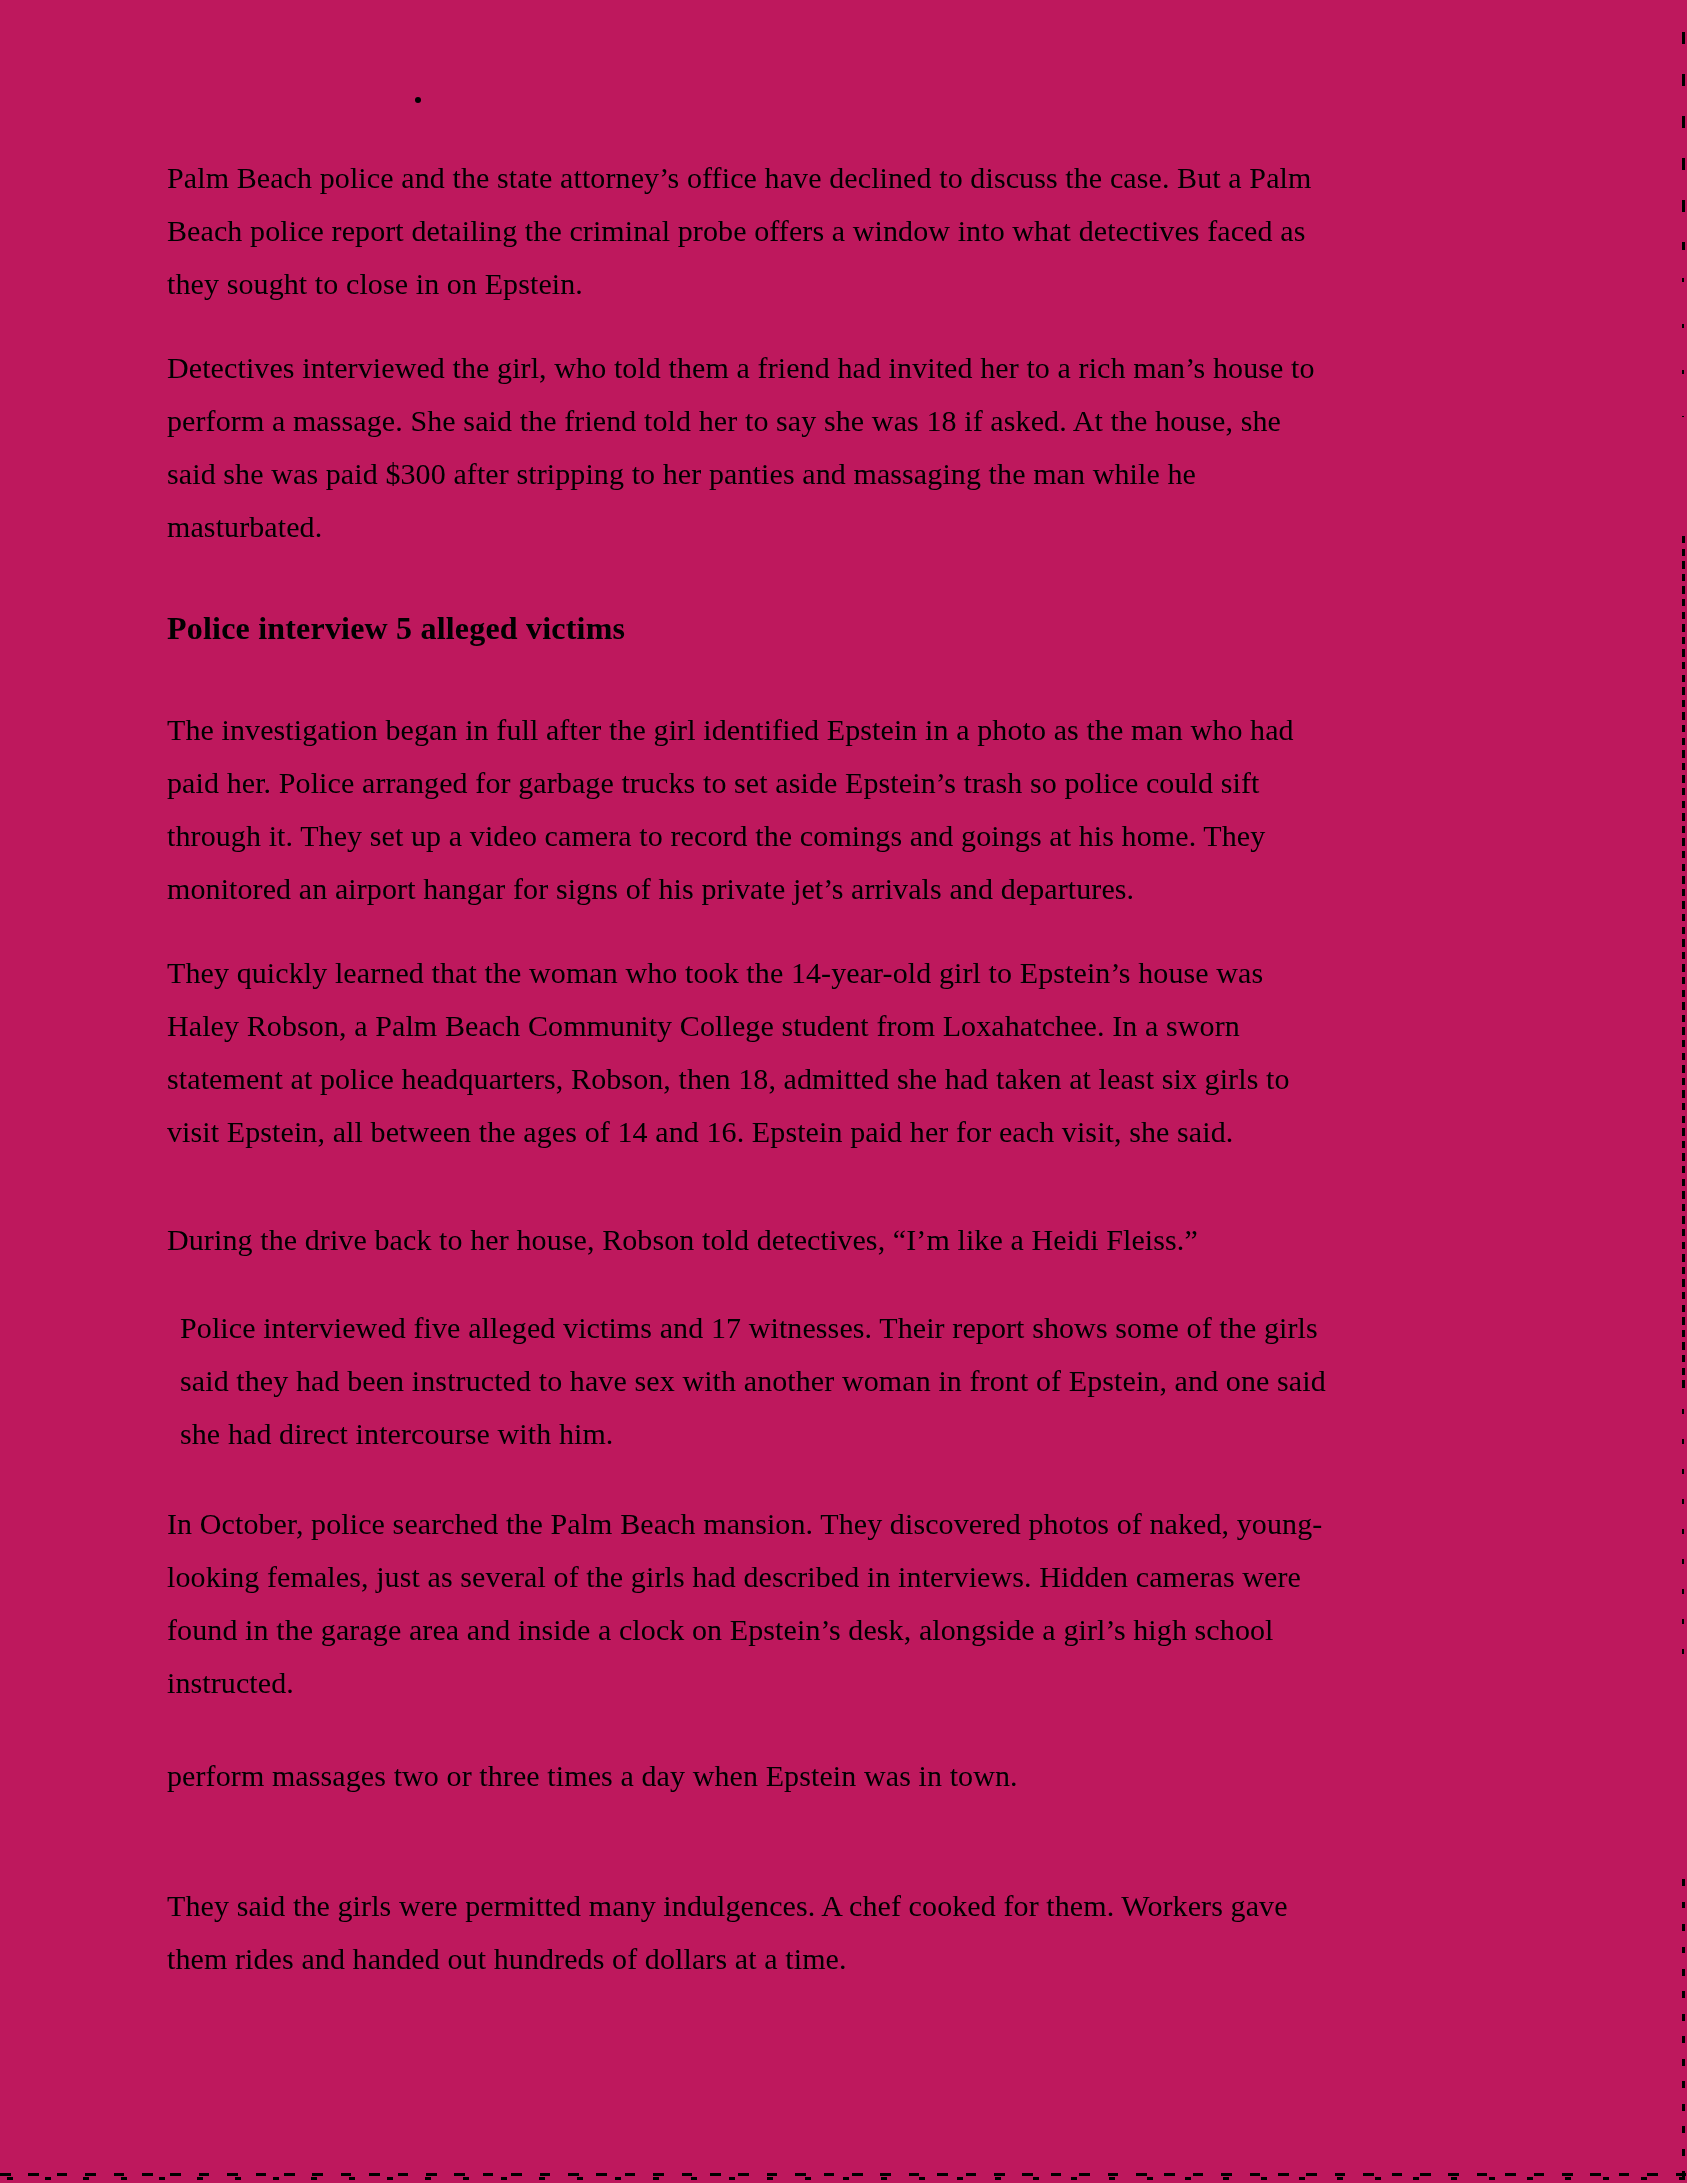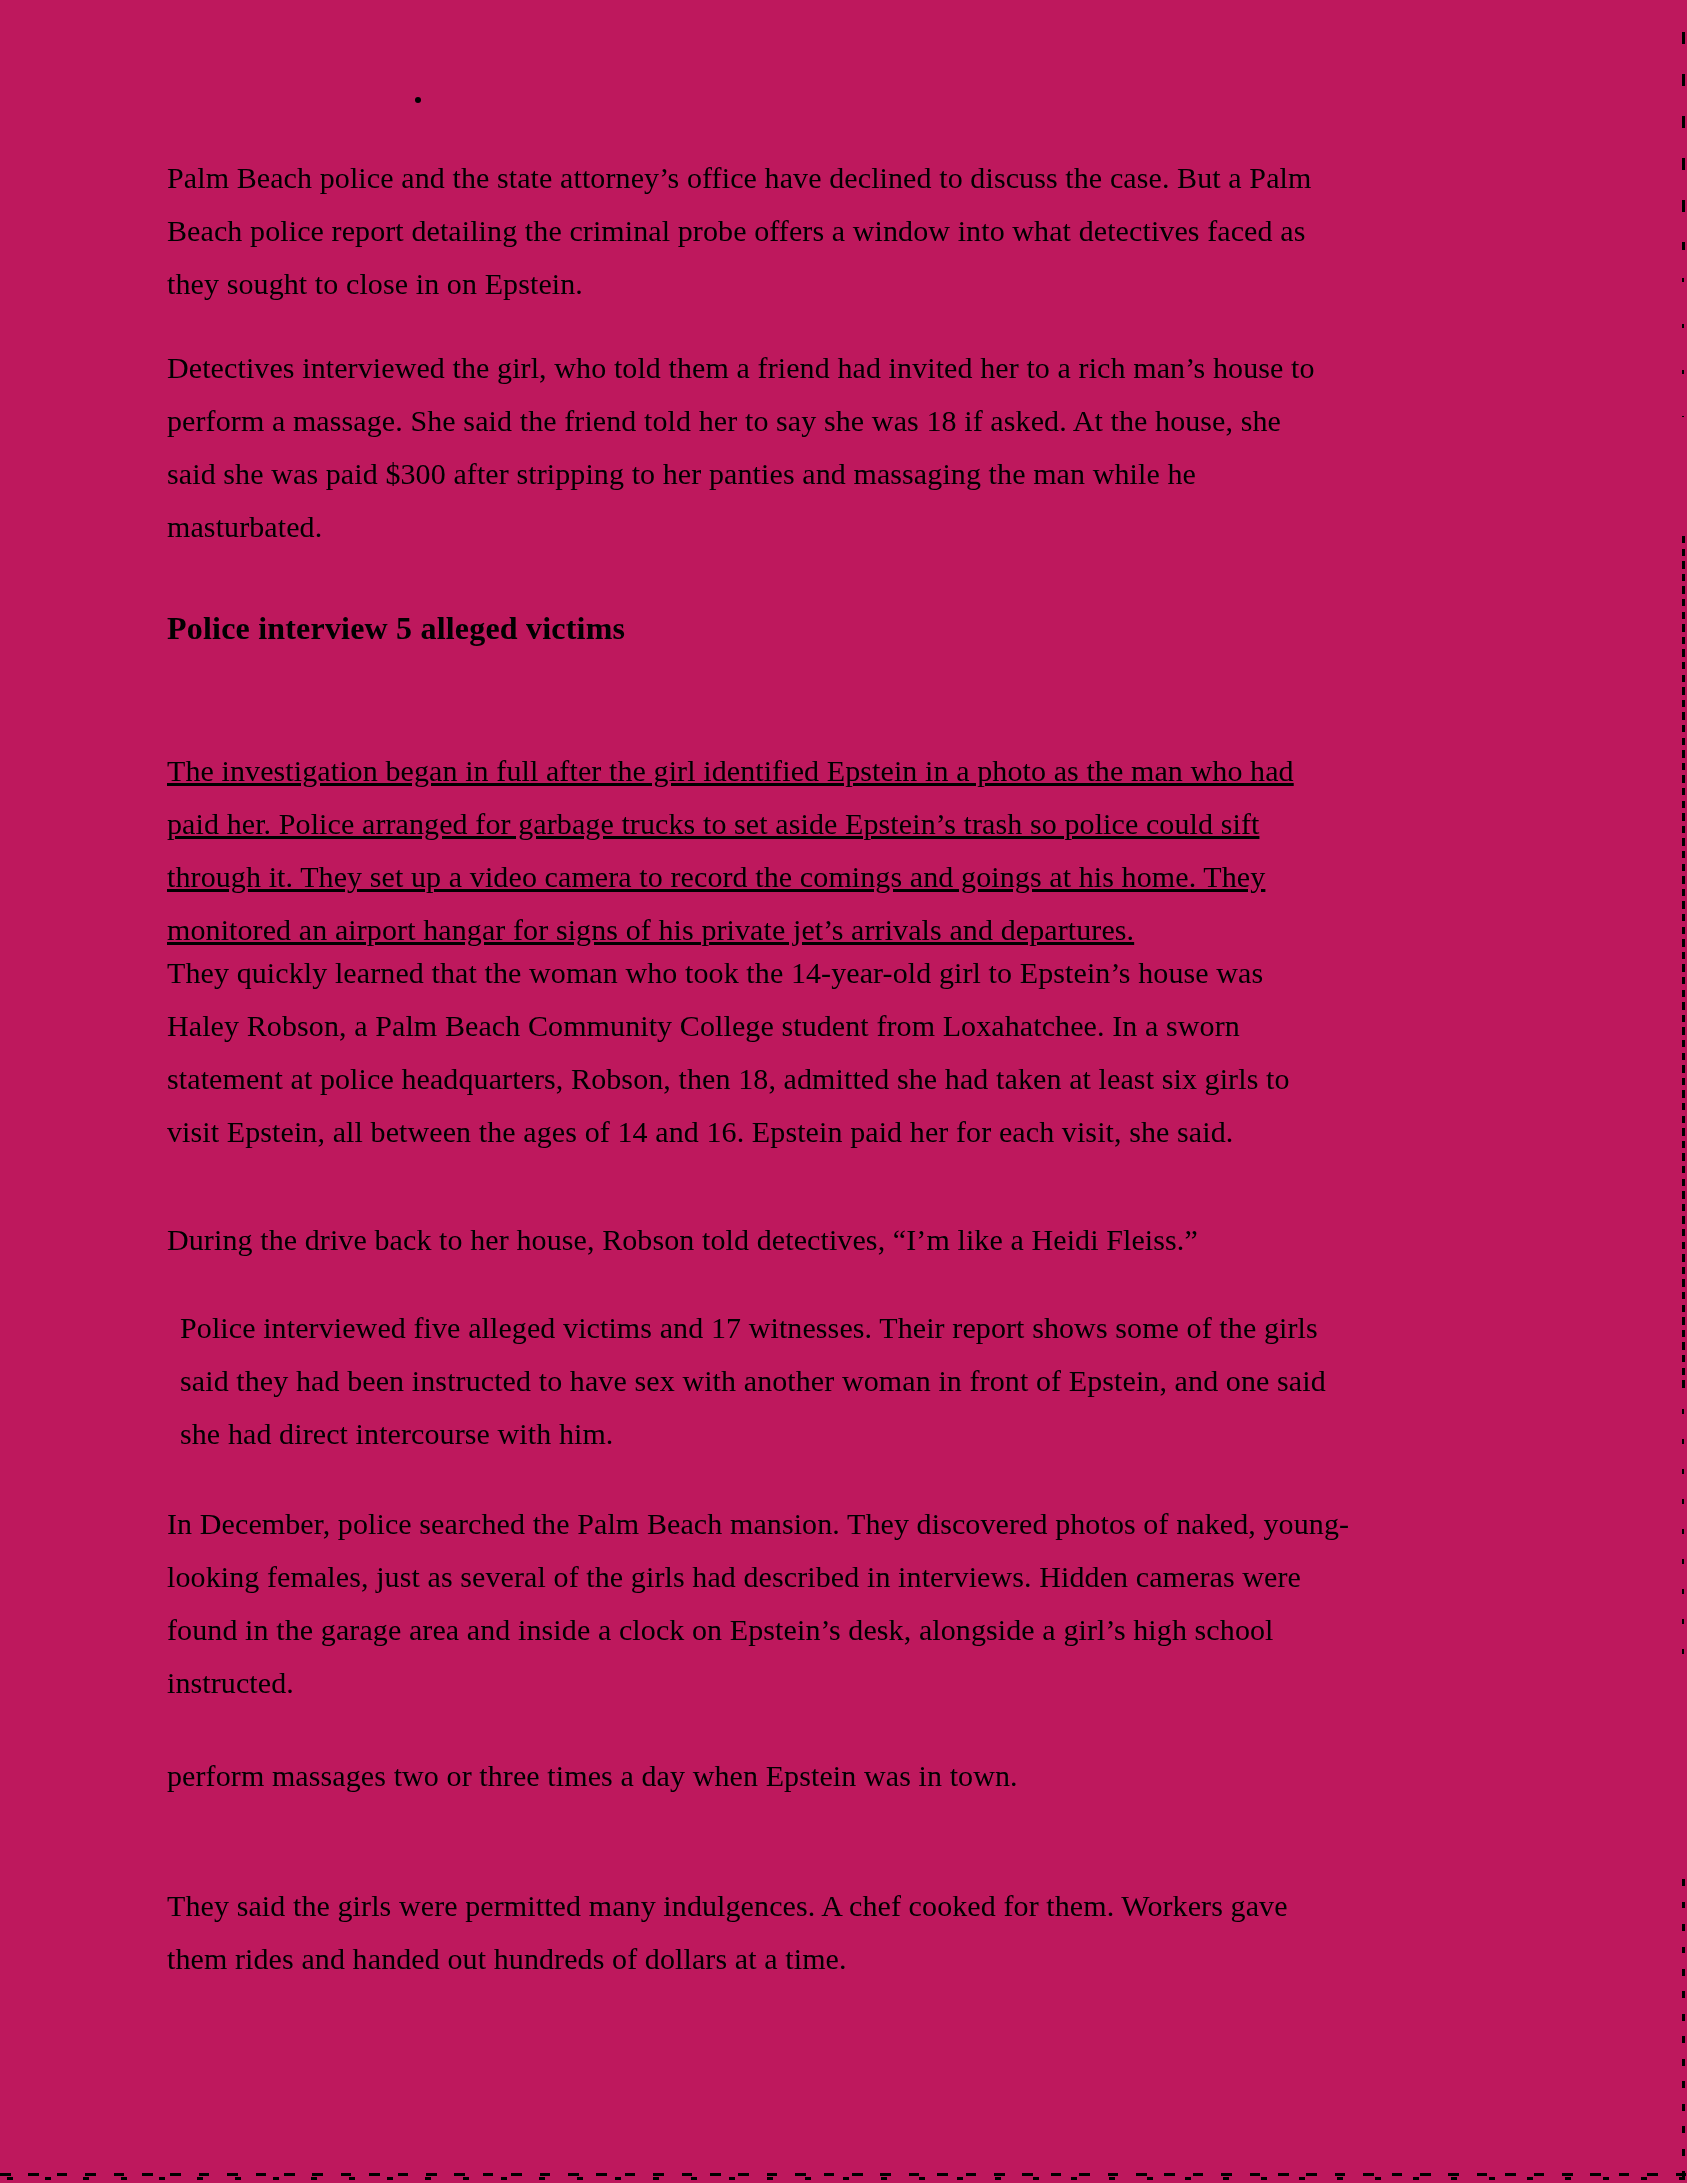--- a/index.html
+++ b/index.html
@@ -25,21 +25,21 @@
     height: 53px;
     line-height: 53px;
     font-size: 32px;
     font-weight: 700;
     letter-spacing: 0.2px;
   }
   
   #block-0 { top: 151px; }
   #block-1 { top: 341px; }
   #block-2 { top: 602px; }
-  #block-3 { top: 744px; text-decoration: underline; }
+  #block-3 { top: 703px; }
   #block-4 { top: 946px; }
   #block-5 { top: 1213px; }
   #block-6 { top: 1301px; margin-left: 13px; }
   #block-7 { top: 1497px; }
   #block-8 { top: 1749px; }
   #block-9 { top: 1879px; }
 
   
   .scan-dot {
     position: absolute;
@@ -122,21 +122,21 @@
     <div class="line">During the drive back to her house, Robson told detectives, “I’m like a Heidi Fleiss.”</div>
   </div>
 
   <div class="block" id="block-6">
     <div class="line">Police interviewed five alleged victims and 17 witnesses. Their report shows some of the girls</div>
     <div class="line">said they had been instructed to have sex with another woman in front of Epstein, and one said</div>
     <div class="line">she had direct intercourse with him.</div>
   </div>
 
   <div class="block" id="block-7">
-    <div class="line">In December, police searched the Palm Beach mansion. They discovered photos of naked, young-</div>
+    <div class="line">In October, police searched the Palm Beach mansion. They discovered photos of naked, young-</div>
     <div class="line">looking females, just as several of the girls had described in interviews. Hidden cameras were</div>
     <div class="line">found in the garage area and inside a clock on Epstein’s desk, alongside a girl’s high school</div>
     <div class="line">instructed.</div>
   </div>
 
   <div class="block" id="block-8">
     <div class="line">perform massages two or three times a day when Epstein was in town.</div>
   </div>
 
   <div class="block" id="block-9">

